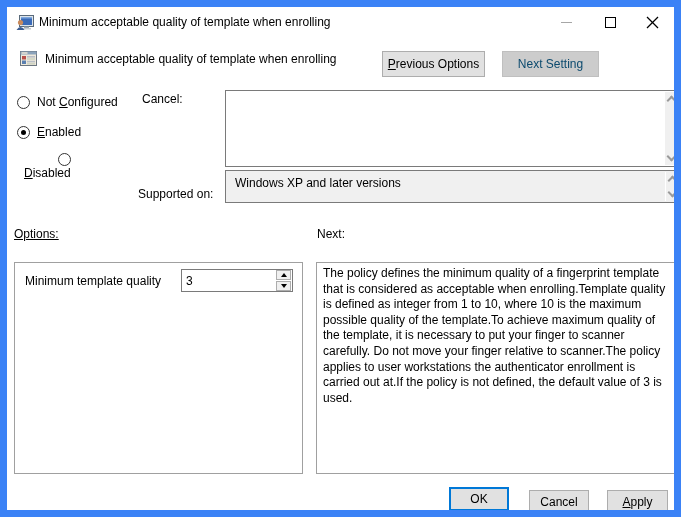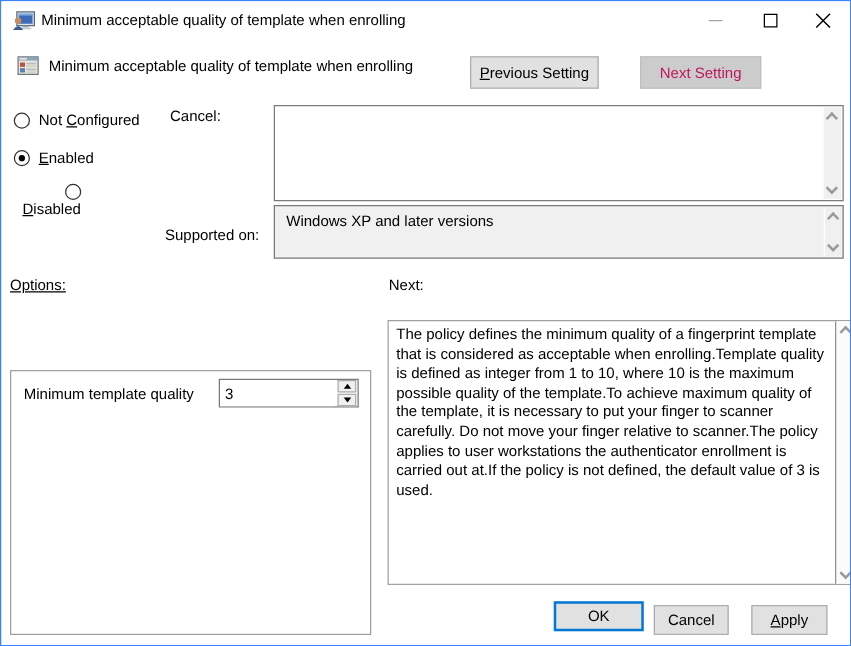--- a/index.html
+++ b/index.html
@@ -1,81 +1,81 @@
 <!DOCTYPE html>
 <html><head>
 <meta charset="utf-8">
 <style>
   * { margin:0; padding:0; box-sizing:border-box; }
   html,body { background:#f3f3f3; }
   body { font-family:"Liberation Sans","DejaVu Sans",sans-serif; font-size:12px; color:#000; }
   .window {
     position:relative; width:681px; height:517px; background:#ffffff;
-    border:1px solid #3b82f6; overflow:hidden;
+    border:7px solid #3b82f6; overflow:hidden;
   }
   
   .titlebar { position:absolute; left:0; top:0; width:100%; height:31px; background:#ffffff; }
   .titlebar .app-icon { position:absolute; left:8px; top:6px; width:20px; height:20px; }
   .titlebar .title { position:absolute; left:32px; top:0; line-height:31px; font-size:12px; white-space:nowrap; }
   .win-ctrl { position:absolute; top:0; width:40px; height:31px; display:flex; align-items:center; justify-content:center; }
   .ctrl-min  { right:88px; }
   .ctrl-max  { right:44px; }
   .ctrl-close{ right:2px; }
   .min-glyph { display:block; width:11px; height:1px; background:#a6a6a6; }
   .max-glyph { display:block; width:11px; height:11px; border:1px solid #000; }
   
   .hdr-icon { position:absolute; left:12px; top:42px; width:19px; height:19px; }
   .hdr-text { position:absolute; left:38px; top:45px; font-size:12px; white-space:nowrap; }
   .btn { font-family:inherit; font-size:12px; color:#000; background:#e1e1e1; border:1px solid #adadad; cursor:default; }
   .btn-prev { position:absolute; left:375px; top:44px; width:103px; height:26px; }
-  .btn-next { position:absolute; left:511px; top:44px; width:97px; height:26px; background:#cccccc; border:1px solid #bfbfbf; color:#be185d; }
+  .btn-next { position:absolute; left:495px; top:44px; width:97px; height:26px; background:#cccccc; border:1px solid #bfbfbf; color:#0c4a6e; }
   
   .radio-row { position:absolute; left:10px; height:15px; display:flex; align-items:flex-end; }
   .r1 { top:87px; } .r2 { top:117px; } .r3 { top:146px;flex-direction:column; }
   .radio-circle { width:13px; height:13px; border:1px solid #333333; border-radius:50%; background:#fff; position:relative; flex:none; }
   .radio-circle.checked::after { content:""; position:absolute; left:3px; top:3px; width:5px; height:5px; border-radius:50%; background:#000; }
   .radio-label { margin-left:7px; white-space:nowrap; }
   .u { text-decoration:underline; }
   
   .lbl-comment   { position:absolute; left:135px; top:85px; }
   .lbl-supported { position:absolute; left:131px; top:180px; }
   .lbl-options   { position:absolute; left:7px;  top:220px;text-decoration:underline; }
   .lbl-help      { position:absolute; left:310px; top:220px; }
   
   .box { position:absolute; border:1px solid #7a7a7a; background:#fff; }
   .comment-box   { left:218px; top:83px;  width:456px; height:77px; }
-  .supported-box { left:218px; top:163px; width:456px; height:43px; background:#f0f0f0; }
+  .supported-box { left:218px; top:163px; width:456px; height:33px; background:#f0f0f0; }
   .comment-input { position:absolute; left:0; top:0; width:438px; height:75px; border:none; resize:none; outline:none;
                    font-family:inherit; font-size:12px; padding:3px 5px; background:transparent; }
   .scroll-strip { position:absolute; top:1px; bottom:1px; right:1px; width:14px; background:#f0f0f0; }
   .supported-box .scroll-strip { border-left:1px solid #ffffff; }
   .chev { position:absolute; left:3px; width:7px; height:7px; }
   .chev-up   { top:5px;    border-left:2px solid #9a9a9a; border-top:2px solid #9a9a9a; transform:rotate(45deg); }
   .chev-down { bottom:5px; border-left:2px solid #9a9a9a; border-top:2px solid #9a9a9a; transform:rotate(225deg); }
   .supported-text { position:absolute; left:9px; top:5px; white-space:nowrap; }
   
   .panel { position:absolute; top:255px; height:212px; background:#fff; border:1px solid #a0a0a0; }
-  .options-panel { left:7px; width:289px;margin-top:40px; }
+  .options-panel { left:7px; width:289px; }
   .help-panel    { left:309px; width:376px; }
   .quality-label { position:absolute; left:10px; top:11px; white-space:nowrap; }
   .spinner { position:absolute; left:166px; top:6px; width:112px; height:23px; border:1px solid #7a7a7a; background:#fff; }
   .spinner input { position:absolute; left:0; top:0; width:92px; height:21px; border:none; outline:none;
                    font-family:inherit; font-size:12px; padding:2px 4px; }
   .spin-col { position:absolute; right:0; top:0; width:17px; height:21px; }
   .spin-btn { position:absolute; left:1px; width:15px; height:10px; background:#f0f0f0; border:1px solid #adadad;
               display:flex; align-items:center; justify-content:center; }
   .spin-up { top:0; } .spin-down { top:11px; height:10px; }
   .tri-up   { width:0; height:0; border-left:3px solid transparent; border-right:3px solid transparent; border-bottom:4px solid #000; }
   .tri-down { width:0; height:0; border-left:3px solid transparent; border-right:3px solid transparent; border-top:4px solid #000; }
   
   .help-text { position:absolute; left:6px; top:3px; right:22px; font-size:12px; line-height:15.6px; }
   .help-scrollbar { position:absolute; right:0; top:0; bottom:0; width:17px; background:#fbfbfb; border-left:1px solid #919191; }
   .help-scrollbar .chev { left:4px; }
   
-  .btn-ok     { position:absolute; left:442px; top:480px; width:72px; height:24px; border:2px solid #0078d7; }
+  .btn-ok     { position:absolute; left:442px; top:480px; width:60px; height:24px; border:2px solid #0078d7; }
   .btn-cancel { position:absolute; left:522px; top:483px; width:60px; height:24px; }
   .btn-apply  { position:absolute; left:600px; top:483px; width:61px; height:24px; }
 </style>
 </head>
 <body>
 
 <div class="window">
 
   <div class="titlebar">
     <span class="app-icon">
@@ -111,21 +111,21 @@
       <rect x="2.5" y="3.2" width="6" height="1.6" fill="#e8e2d4"></rect>
       <rect x="3" y="7" width="4" height="3.5" fill="#b8504a"></rect>
       <rect x="8" y="7" width="8" height="1.6" fill="#b9bfc6"></rect>
       <rect x="8" y="9.2" width="8" height="1.6" fill="#cfd4c2"></rect>
       <rect x="3" y="11.5" width="4" height="3.5" fill="#5a7fb0"></rect>
       <rect x="8" y="11.8" width="8" height="1.6" fill="#b9bfc6"></rect>
       <rect x="8" y="14" width="8" height="1.6" fill="#cfd4c2"></rect>
     </svg>
   </span>
   <span class="hdr-text">Minimum acceptable quality of template when enrolling</span>
-  <button class="btn btn-prev"><span class="u">P</span><span>revious Setting</span></button>
+  <button class="btn btn-prev"><span class="u">P</span><span>revious Options</span></button>
   <button class="btn btn-next" disabled="">Next Setting</button>
 
   <div class="radio-row r1">
     <span class="radio-circle"></span>
     <span class="radio-label"><span>Not </span><span class="u">C</span><span>onfigured</span></span>
   </div>
   <div class="radio-row r2">
     <span class="radio-circle checked"></span>
     <span class="radio-label"><span></span><span class="u">E</span><span>nabled</span></span>
   </div>

